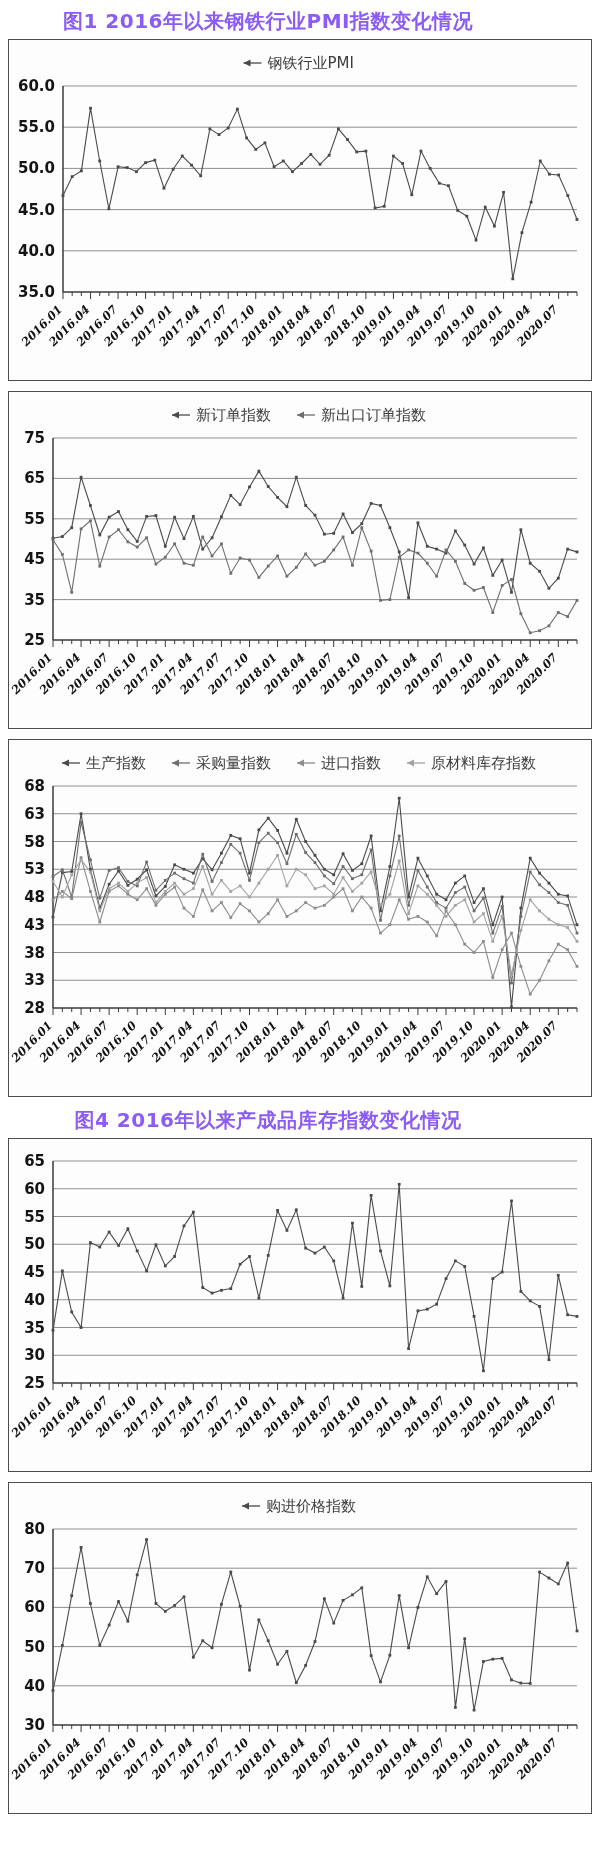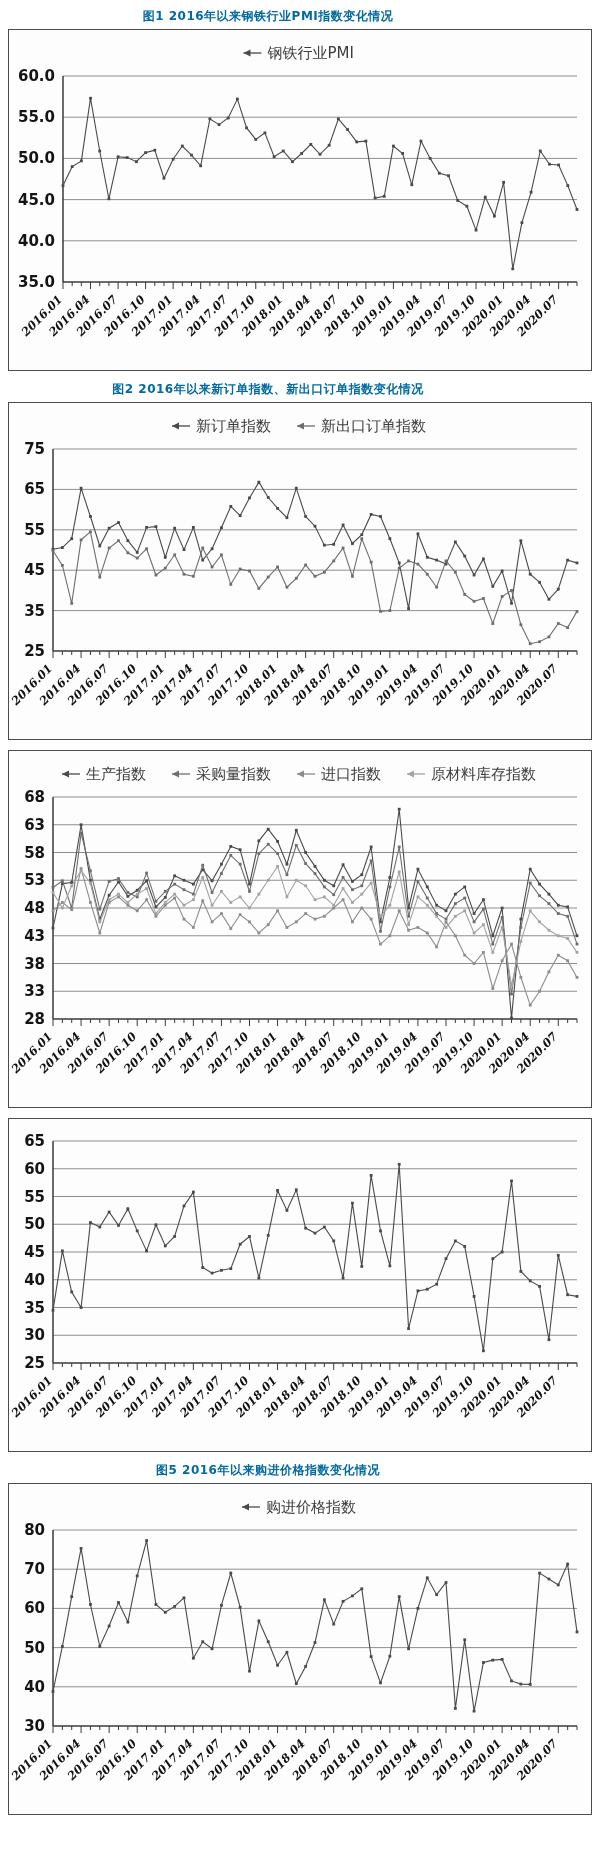--- a/index.html
+++ b/index.html
@@ -1,21 +1,21 @@
 <!DOCTYPE html>
 <html><head>
 <meta charset="utf-8">
 <style>
   html,body{margin:0;padding:0;background:#ffffff;}
   body{width:600px;font-family:"DejaVu Sans",sans-serif;}
   .page{padding:6px 0 4px 0;}
   .fig{margin:0 0 10px 0;}
   .fig-title{
-    width:536px;text-align:center;font-weight:bold;font-size:12px;
-    color:#0369a1;margin:2px 0 4px 0;letter-spacing:0.5px;
+    width:536px;text-align:center;font-weight:bold;font-size:20px;
+    color:#8b5cf6;margin:2px 0 4px 0;letter-spacing:0.5px;
     font-family:"DejaVu Sans",sans-serif;
   }
   .chart-box{
     width:582px;margin:0 auto;border:1px solid #4d4d4d;background:#fdfdfd;
     box-sizing:content-box;
   }
   svg{display:block;}
   .ylab{font:bold 15px "DejaVu Sans",sans-serif;fill:#141414;}
   .xlab{font:italic bold 11.5px "DejaVu Serif",serif;fill:#111;}
   .leg{font:15px "DejaVu Sans",sans-serif;fill:#3c3c3c;}
@@ -178,21 +178,20 @@
           <rect x="557.4214285714286" y="154.19199999999998" width="2.8" height="2.8" fill="#4a4a4a"></rect>
           <rect x="566.6" y="178.08800000000002" width="2.8" height="2.8" fill="#4a4a4a"></rect>
           <line x1="234.5" y1="23" x2="252.5" y2="23" stroke="#4a4a4a" stroke-width="1.3"></line>
           <path d="M 234.5 23 l 7 -3.4 l 0 6.8 Z" fill="#4a4a4a"></path>
           <text x="258.5" y="28" class="leg">钢铁行业PMI</text>
         </svg>
     </div>
   </section>
 
   <section class="fig">
-    <div class="fig-title">图2 2016年以来新订单指数、新出口订单指数变化情况</div>
     <div class="chart-box">
       <svg width="582" height="336" viewBox="0 0 582 336">
           <line x1="44" y1="248" x2="568" y2="248" stroke="#8f8f8f" stroke-width="0"></line>
           <text x="36" y="253" text-anchor="end" class="ylab">25</text>
           <line x1="44" y1="207.60000000000002" x2="568" y2="207.60000000000002" stroke="#8f8f8f" stroke-width="1"></line>
           <text x="36" y="212.60000000000002" text-anchor="end" class="ylab">35</text>
           <line x1="44" y1="167.2" x2="568" y2="167.2" stroke="#8f8f8f" stroke-width="1"></line>
           <text x="36" y="172.2" text-anchor="end" class="ylab">45</text>
           <line x1="44" y1="126.80000000000001" x2="568" y2="126.80000000000001" stroke="#8f8f8f" stroke-width="1"></line>
           <text x="36" y="131.8" text-anchor="end" class="ylab">55</text>
@@ -745,20 +744,21 @@
           <path d="M 288 23 l 7 -3.4 l 0 6.8 Z" fill="#8c8c8c"></path>
           <text x="312" y="28" class="leg">进口指数</text>
           <line x1="398" y1="23" x2="416" y2="23" stroke="#a3a3a3" stroke-width="1.3"></line>
           <path d="M 398 23 l 7 -3.4 l 0 6.8 Z" fill="#a3a3a3"></path>
           <text x="422" y="28" class="leg">原材料库存指数</text>
         </svg>
     </div>
   </section>
 
   <section class="fig">
+    <div class="fig-title">图4 2016年以来产成品库存指数变化情况</div>
     <div class="chart-box">
       <svg width="582" height="332" viewBox="0 0 582 332">
           <line x1="44" y1="244" x2="568" y2="244" stroke="#8f8f8f" stroke-width="0"></line>
           <text x="36" y="249" text-anchor="end" class="ylab">25</text>
           <line x1="44" y1="216.25" x2="568" y2="216.25" stroke="#8f8f8f" stroke-width="1"></line>
           <text x="36" y="221.25" text-anchor="end" class="ylab">30</text>
           <line x1="44" y1="188.5" x2="568" y2="188.5" stroke="#8f8f8f" stroke-width="1"></line>
           <text x="36" y="193.5" text-anchor="end" class="ylab">35</text>
           <line x1="44" y1="160.75" x2="568" y2="160.75" stroke="#8f8f8f" stroke-width="1"></line>
           <text x="36" y="165.75" text-anchor="end" class="ylab">40</text>
@@ -906,21 +906,20 @@
           <rect x="529.1714285714286" y="166.01" width="2.8" height="2.8" fill="#4a4a4a"></rect>
           <rect x="538.5285714285715" y="219.28999999999996" width="2.8" height="2.8" fill="#4a4a4a"></rect>
           <rect x="547.8857142857142" y="134.92999999999998" width="2.8" height="2.8" fill="#4a4a4a"></rect>
           <rect x="557.2428571428571" y="174.335" width="2.8" height="2.8" fill="#4a4a4a"></rect>
           <rect x="566.6" y="175.99999999999997" width="2.8" height="2.8" fill="#4a4a4a"></rect>
         </svg>
     </div>
   </section>
 
   <section class="fig">
-    <div class="fig-title">图5 2016年以来购进价格指数变化情况</div>
     <div class="chart-box">
       <svg width="582" height="330" viewBox="0 0 582 330">
           <line x1="44" y1="242" x2="568" y2="242" stroke="#8f8f8f" stroke-width="0"></line>
           <text x="36" y="247" text-anchor="end" class="ylab">30</text>
           <line x1="44" y1="202.8" x2="568" y2="202.8" stroke="#8f8f8f" stroke-width="1"></line>
           <text x="36" y="207.8" text-anchor="end" class="ylab">40</text>
           <line x1="44" y1="163.6" x2="568" y2="163.6" stroke="#8f8f8f" stroke-width="1"></line>
           <text x="36" y="168.6" text-anchor="end" class="ylab">50</text>
           <line x1="44" y1="124.4" x2="568" y2="124.4" stroke="#8f8f8f" stroke-width="1"></line>
           <text x="36" y="129.4" text-anchor="end" class="ylab">60</text>

